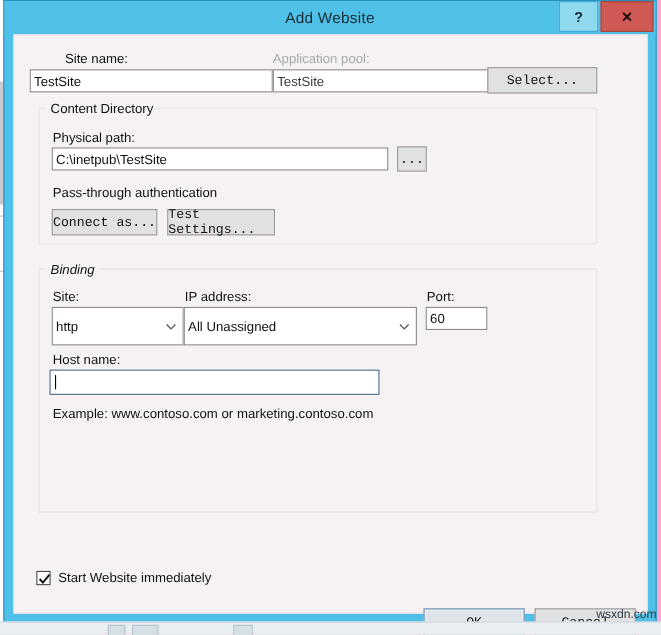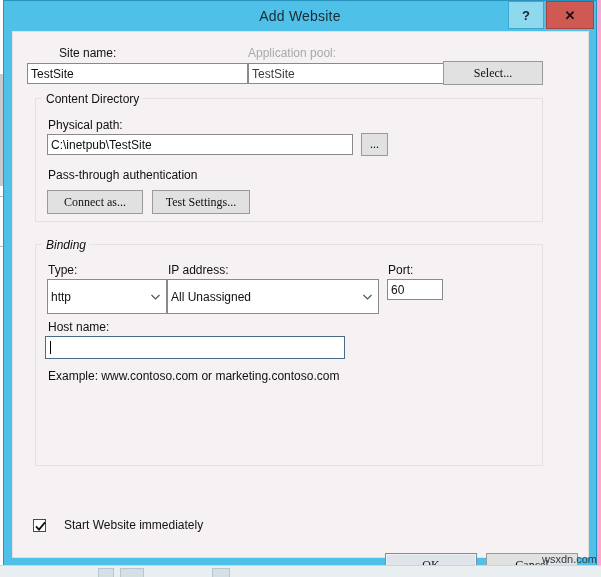--- a/index.html
+++ b/index.html
@@ -161,21 +161,21 @@
     height: 13px;
     background: #000;
     margin-left: 1px;
   }
 
   .btn {
     position: absolute;
     box-sizing: border-box;
     background: #e1e1e1;
     border: 1px solid #9a9a9a;
-    font-family: Liberation Serif, serif;
+    font-family: Liberation Mono, monospace;
     font-size: 12px;
     color: #101010;
     display: flex;
     align-items: center;
     justify-content: center;
     height: 24px;
     cursor: default;
   }
   .btn.default-focus {
     border: 1px solid #6f91ad;
@@ -237,21 +237,21 @@
   }
   .combo .chev svg { display: block; }
 
   
   #start-row {
     position: absolute;
     left: 20px;
     top: 486px;
     display: flex;
     align-items: center;
-    gap: 18px;
+    gap: 7px;
   }
   .cbox {
     width: 13px;
     height: 13px;
     box-sizing: border-box;
     background: #ffffff;
     border: 1px solid #4a4a4a;
     position: relative;
   }
   .cbox svg { position: absolute; left: 1px; top: 1px; }
@@ -308,21 +308,21 @@
 
       <div class="btn" style="left:139px; top:158px; width:98px;">Test Settings...</div>
       <div class="btn" style="left:34px; top:158px; width:96px;">Connect as...</div>
 
       <div class="groupbox" style="left:22px; top:212px; width:508px; height:222px;">
         <div class="gb-top-left"></div>
         <div class="gb-top-right" style="width:460px;"></div>
       </div>
       <div class="gb-title" style="left:30px; top:206px;font-style:italic;">Binding</div>
 
-      <div class="lbl" style="left:35px; top:231px;">Type:</div>
+      <div class="lbl" style="left:35px; top:231px;">Site:</div>
       <div class="combo" style="left:34px; top:247px; width:120px;">
         <span>http</span>
         <span class="chev">
           <svg width="9" height="6" viewBox="0 0 9 6">
               <path d="M0.5 1 L4.5 5 L8.5 1" fill="none" stroke="#555" stroke-width="1.2"></path>
             </svg>
         </span>
       </div>
 
       <div class="lbl" style="left:155px; top:231px;">IP address:</div>

